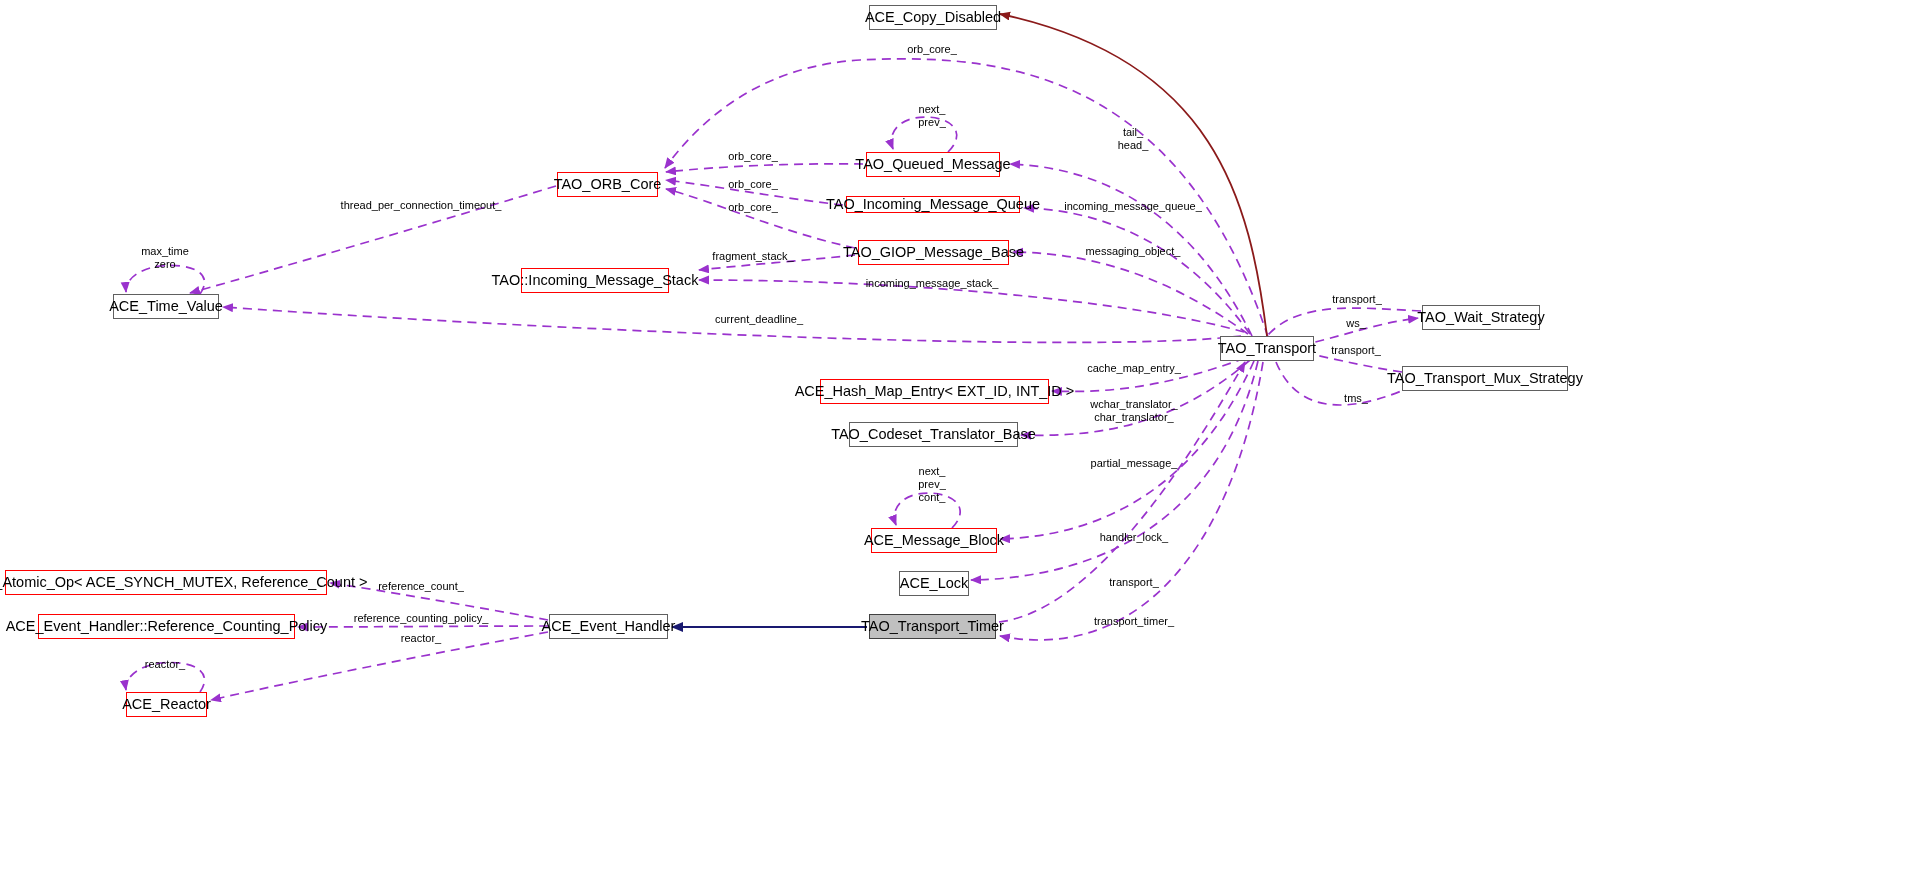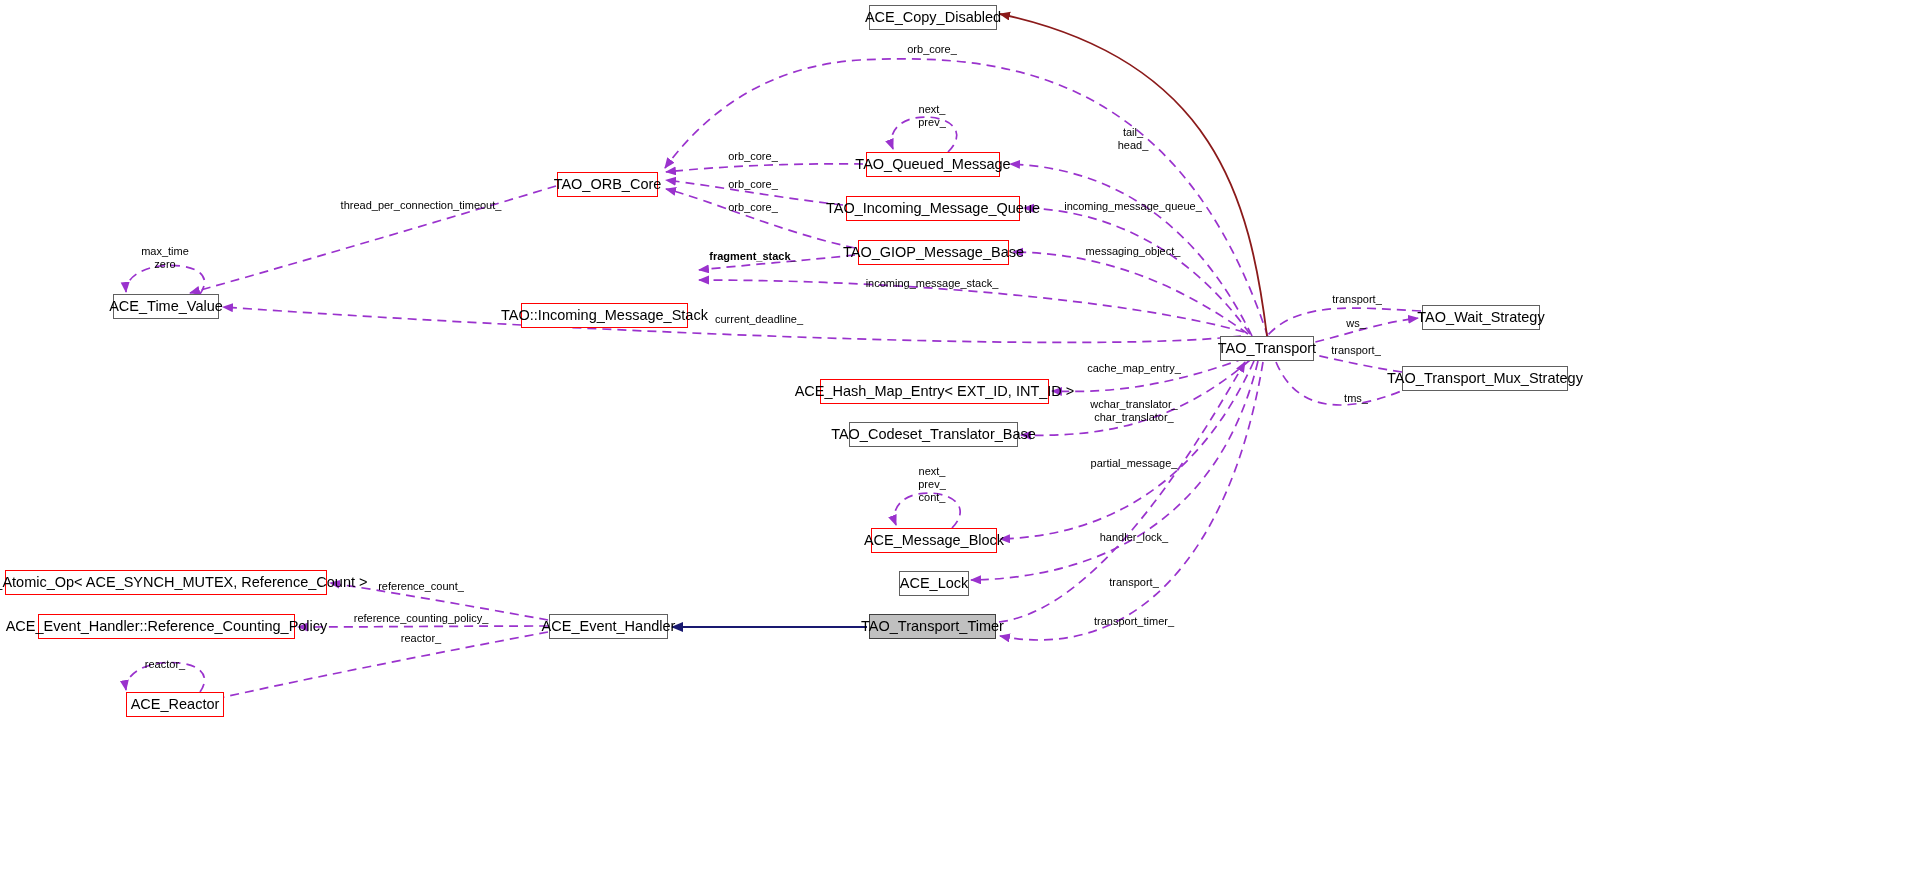--- a/index.html
+++ b/index.html
@@ -108,27 +108,27 @@
   <div id="nodes">
       <div class="node gray" style="left: 869px; top: 5px; width: 128px; height: 25px;">
         <span>ACE_Copy_Disabled</span>
       </div>
       <div class="node red" style="left: 557px; top: 172px; width: 101px; height: 25px;">
         <span>TAO_ORB_Core</span>
       </div>
       <div class="node red" style="left: 866px; top: 152px; width: 134px; height: 25px;">
         <span>TAO_Queued_Message</span>
       </div>
-      <div class="node red" style="left: 846px; top: 196px; width: 174px; height: 25px;">
+      <div class="node red" style="left: 846px; top: 196px; width: 174px; height: 17px;">
         <span>TAO_Incoming_Message_Queue</span>
       </div>
       <div class="node red" style="left: 858px; top: 240px; width: 151px; height: 25px;">
         <span>TAO_GIOP_Message_Base</span>
       </div>
-      <div class="node red" style="left: 521px; top: 268px; width: 167px; height: 25px; margin-top: 35px;">
+      <div class="node red" style="left: 521px; top: 268px; width: 148px; height: 25px;">
         <span>TAO::Incoming_Message_Stack</span>
       </div>
       <div class="node gray" style="left: 113px; top: 294px; width: 106px; height: 25px;">
         <span>ACE_Time_Value</span>
       </div>
       <div class="node gray" style="left: 1220px; top: 336px; width: 94px; height: 25px;">
         <span>TAO_Transport</span>
       </div>
       <div class="node gray" style="left: 1422px; top: 305px; width: 118px; height: 25px;">
         <span>TAO_Wait_Strategy</span>
@@ -153,21 +153,21 @@
       </div>
       <div class="node red" style="left: 38px; top: 614px; width: 257px; height: 25px;">
         <span>ACE_Event_Handler::Reference_Counting_Policy</span>
       </div>
       <div class="node gray" style="left: 549px; top: 614px; width: 119px; height: 25px;">
         <span>ACE_Event_Handler</span>
       </div>
       <div class="node current" style="left: 869px; top: 614px; width: 127px; height: 25px;">
         <span>TAO_Transport_Timer</span>
       </div>
-      <div class="node red" style="left: 126px; top: 692px; width: 98px; height: 25px;">
+      <div class="node red" style="left: 126px; top: 692px; width: 81px; height: 25px;">
         <span>ACE_Reactor</span>
       </div>
     </div>
   <div id="labels">
       <div class="elabel ctr" style="left: 932px; top: 43px; text-align: center;">
         <div>orb_core_</div>
       </div>
       <div class="elabel ctr" style="left: 932px; top: 103px; text-align: center;">
         <div>next_</div>
         <div>prev_</div>
@@ -191,21 +191,21 @@
       <div class="elabel ctr" style="left: 421px; top: 199px; text-align: center;">
         <div>thread_per_connection_timeout_</div>
       </div>
       <div class="elabel ctr" style="left: 1133px; top: 245px; text-align: center;">
         <div>messaging_object_</div>
       </div>
       <div class="elabel ctr" style="left: 165px; top: 245px; text-align: center;">
         <div>max_time</div>
         <div>zero</div>
       </div>
-      <div class="elabel ctr" style="left: 753px; top: 250px; text-align: left; font-weight: bold;">
+      <div class="elabel ctr" style="left: 753px; top: 250px; text-align: left;">
         <div>fragment_stack_</div>
       </div>
       <div class="elabel ctr" style="left: 932px; top: 277px; text-align: center;">
         <div>incoming_message_stack_</div>
       </div>
       <div class="elabel ctr" style="left: 759px; top: 313px; text-align: center;">
         <div>current_deadline_</div>
       </div>
       <div class="elabel ctr" style="left: 1357px; top: 293px; text-align: center;">
         <div>transport_</div>

